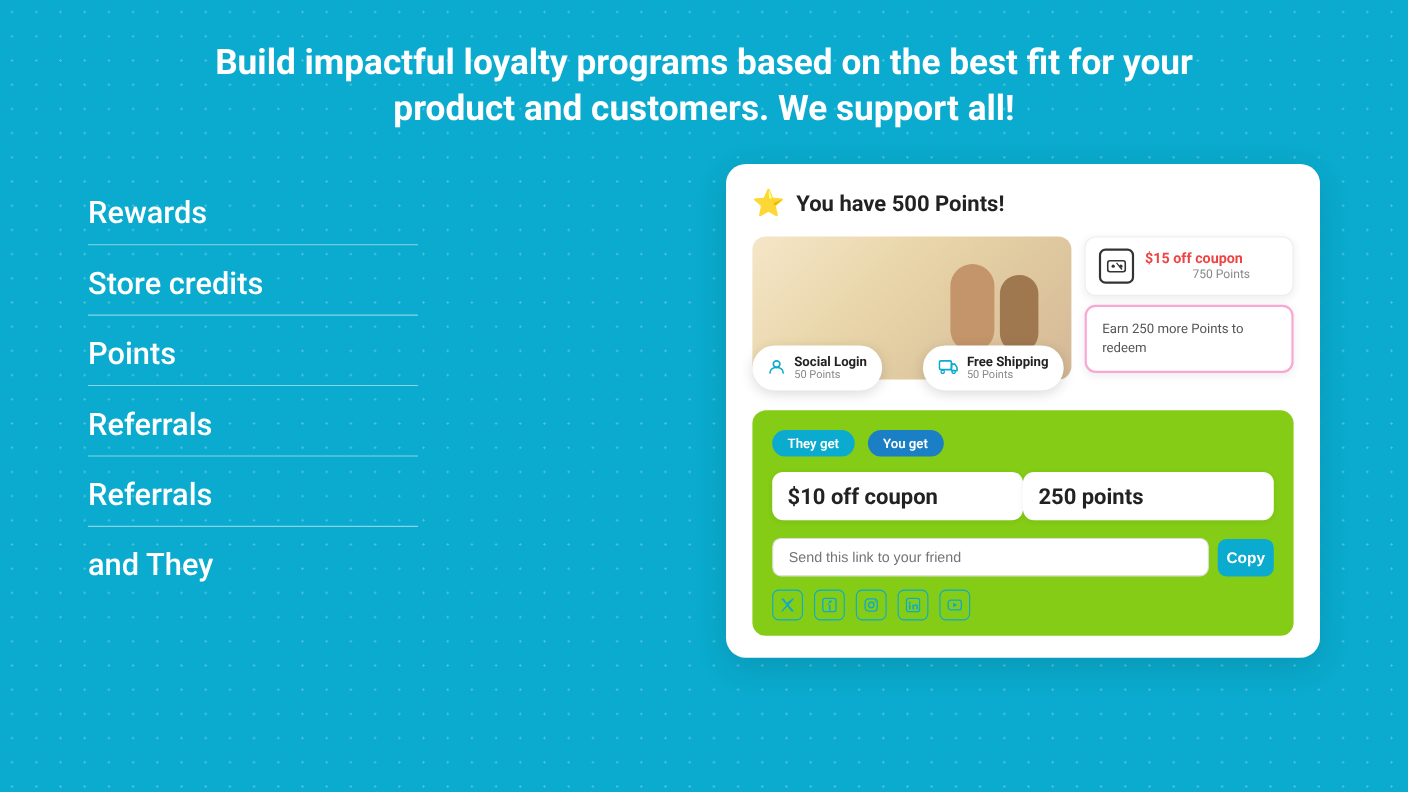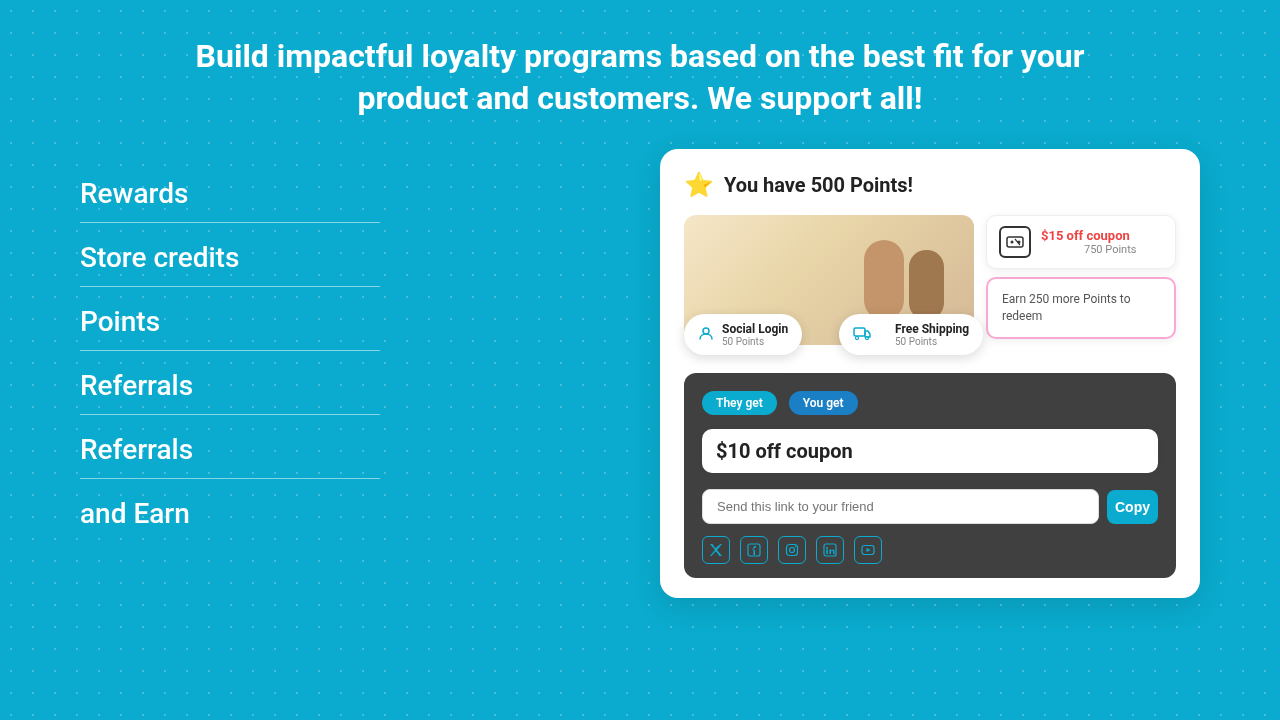--- a/index.html
+++ b/index.html
@@ -174,21 +174,21 @@
 
     .badge-free-shipping {
       position: absolute;
       bottom: -10px;
       left: 155px;
       background: #fff;
       border-radius: 24px;
       padding: 8px 14px;
       display: flex;
       align-items: center;
-      gap: 24px;
+      gap: 8px;
       box-shadow: 0 3px 12px rgba(0,0,0,0.15);
       font-size: 12px;
       white-space: nowrap;
     }
 
     .badge-icon {
       font-size: 16px;
       color: #0AABCE;
     }
 
@@ -256,21 +256,21 @@
 
     .earn-card-text {
       font-size: 12px;
       color: #555;
       line-height: 1.4;
     }
 
     
     .referral-section {
       margin-top: 28px;
-      background: #404040;
+      background: #84cc16;
       border-radius: 12px;
       padding: 18px 18px 14px;
     }
 
     .referral-badges-row {
       display: flex;
       gap: 12px;
       margin-bottom: 14px;
     }
 
@@ -365,21 +365,21 @@
 
   <div class="main-content">
 
     <nav>
       <ul class="nav-list">
         <li class="nav-item">Rewards</li>
         <li class="nav-item">Store credits</li>
         <li class="nav-item">Points</li>
         <li class="nav-item">Referrals</li>
         <li class="nav-item">Referrals</li>
-        <li class="nav-item">and Earn</li>
+        <li class="nav-item">and They</li>
       </ul>
     </nav>
 
     <div class="card-area">
 
       <div class="main-card">
 
         <div class="points-header">
           <span class="star-icon">⭐</span>
           <span>You have  500 Points!</span>
@@ -446,20 +446,23 @@
 
           <div class="referral-badges-row">
             <span class="referral-badge badge-they">They get</span>
             <span class="referral-badge badge-you">You get</span>
           </div>
 
           <div class="referral-values-row">
             <div class="referral-value-box">
               <div class="referral-value">$10 off coupon</div>
             </div>
+            <div class="referral-value-box">
+              <div class="referral-value">250 points</div>
+            </div>
           </div>
 
           <div class="link-row">
             <input class="link-input" type="text" readonly="" placeholder="Send this link to your friend" style="">
             <button class="copy-btn">Copy</button>
           </div>
 
           <div class="social-icons-row">
 
             <div class="social-icon">

